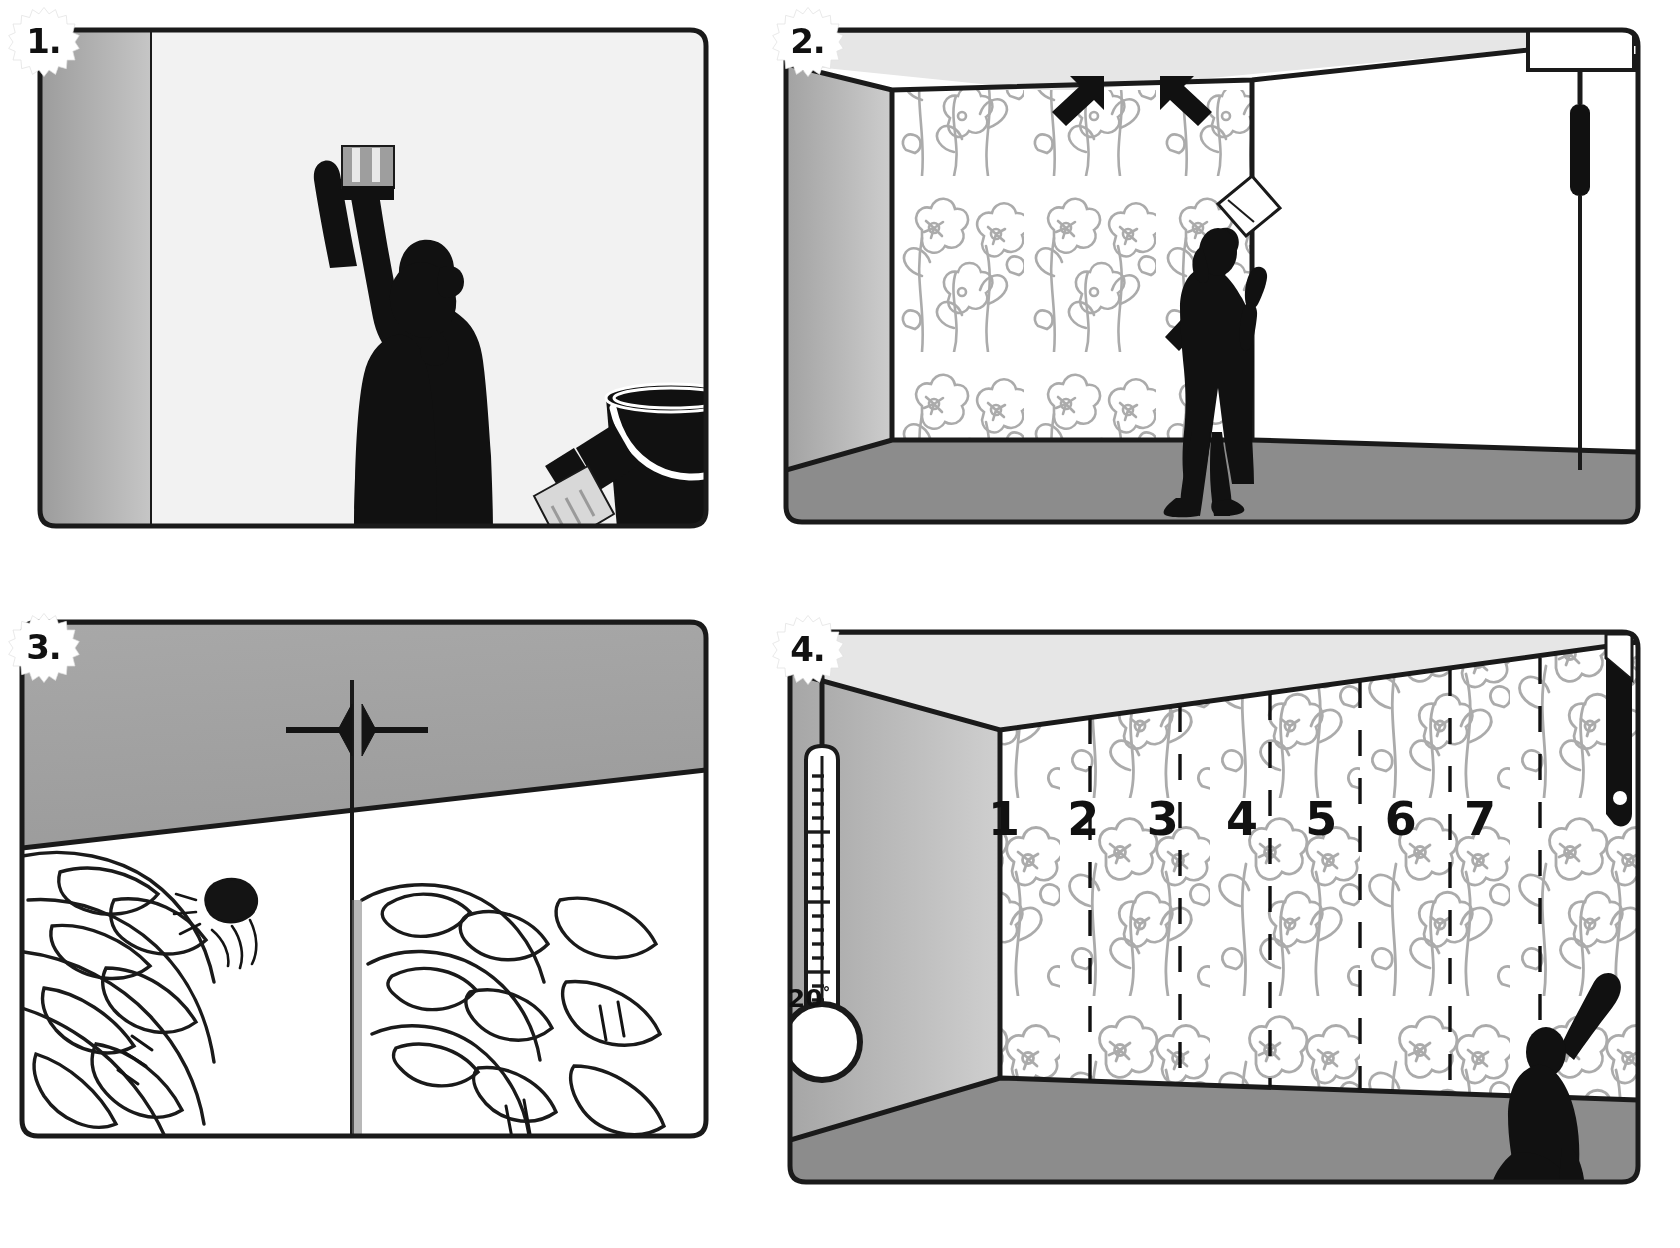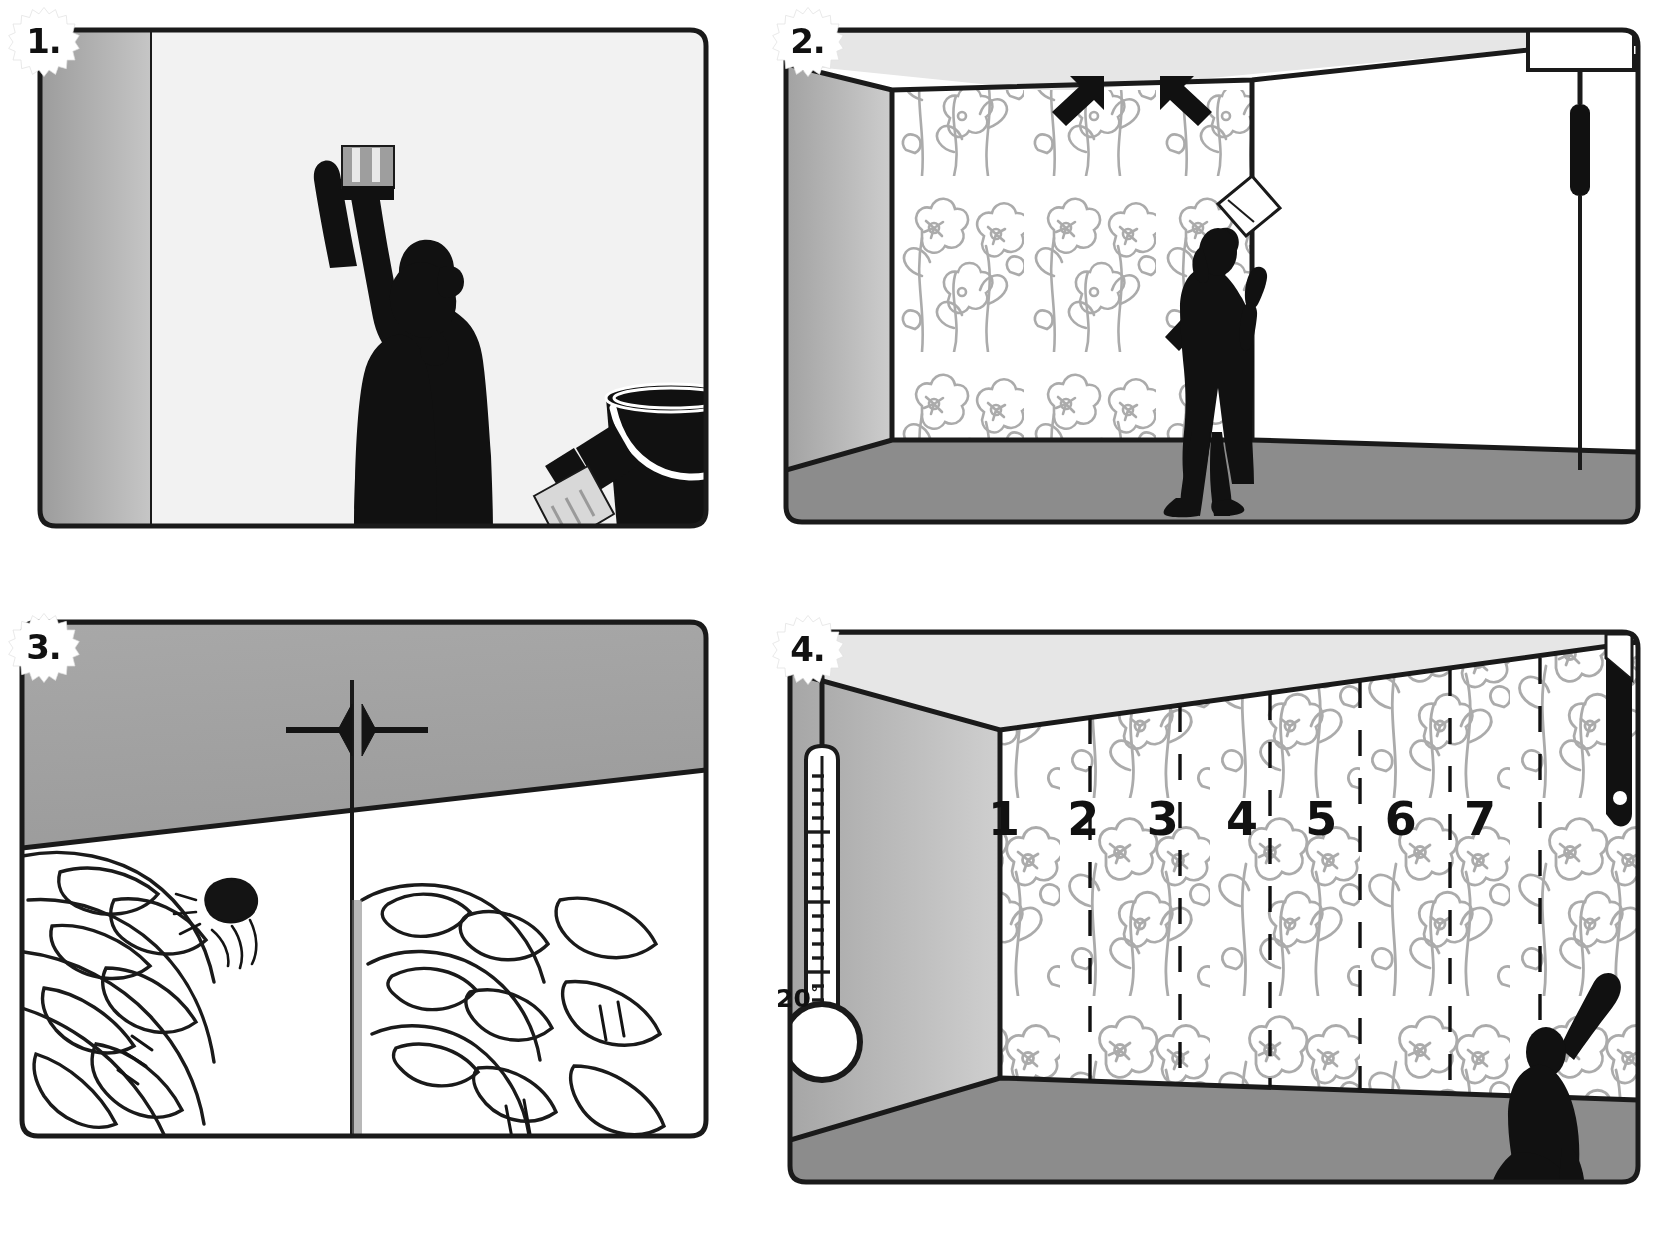--- a/index.html
+++ b/index.html
@@ -88,21 +88,21 @@
     font-size: 46px;
     color: #111111;
     line-height: 1;
   }
 
   .temp-badge-text {
     position: absolute;
     left: 16px;
     top: 386px;
     width: 66px;
-    text-align: left;
+    text-align: center;
     font-family: "DejaVu Sans", sans-serif;
     font-weight: bold;
     font-size: 25px;
     color: #111111;
     line-height: 1;
     z-index: 31;
   }
   .temp-badge-text sup {
     font-size: 15px;
     vertical-align: super;

